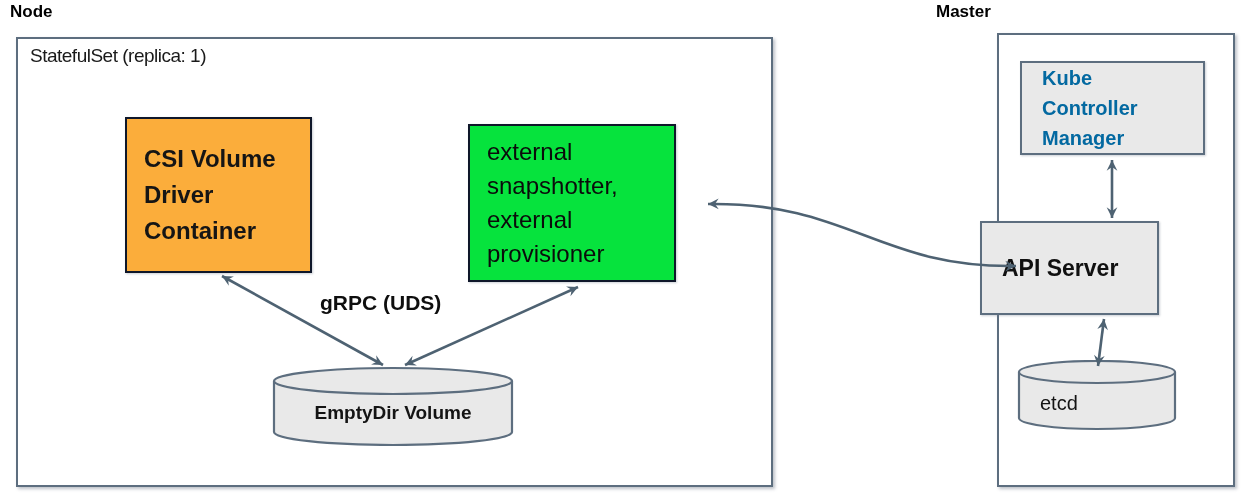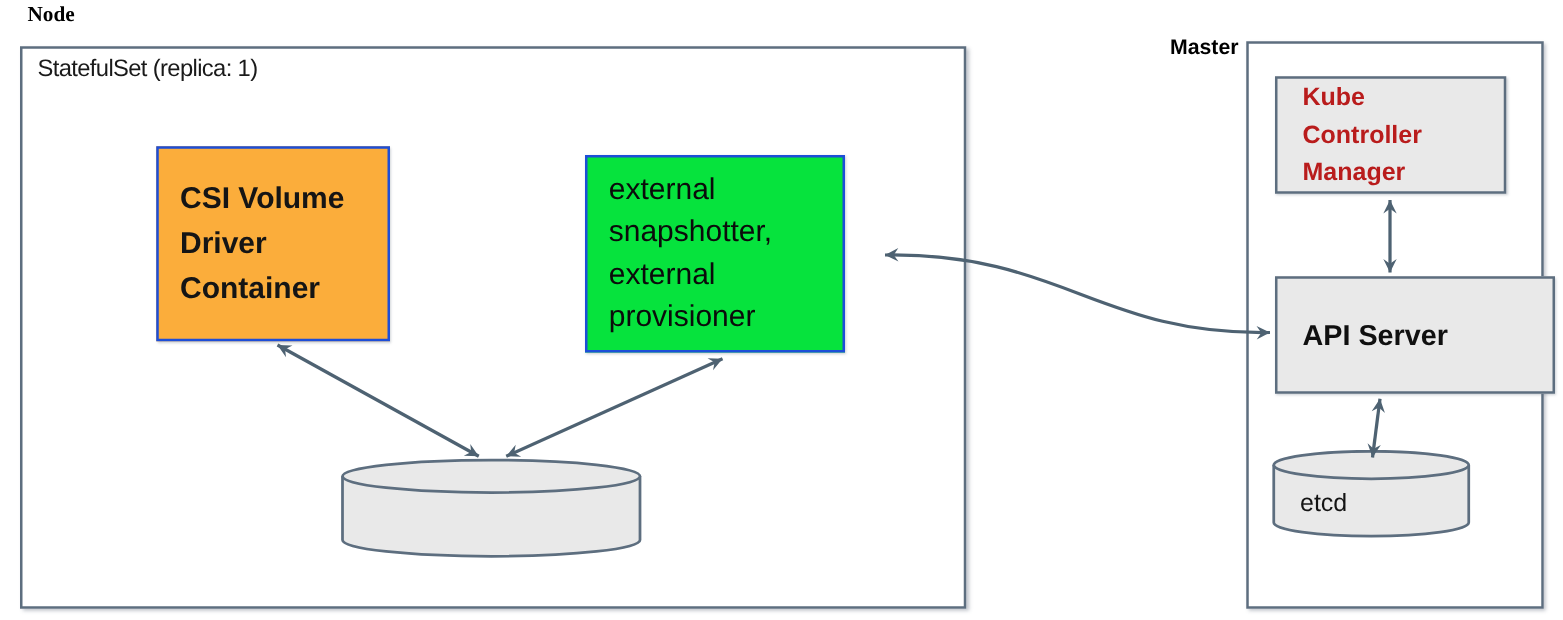--- a/index.html
+++ b/index.html
@@ -19,21 +19,21 @@
     background:#ffffff;
     border:2px solid #5d6e7f;
     box-shadow:2px 2px 3px rgba(110,120,135,0.45);
     box-sizing:border-box;
   }
   .ss-title{
     font-size:19px;color:#1a1a1a;letter-spacing:-0.5px;
   }
   .fill-box{
     box-sizing:border-box;
-    border:2px solid #1d4ed8;
+    border:2px solid #0f172a;
     display:flex;align-items:center;
     padding-left:17px;
     box-shadow:1px 1px 2px rgba(110,120,135,0.35);
   }
   .fill-box .lines{white-space:pre-line;}
   .csi{
     background:#fbad3b;
     font-size:24px;font-weight:bold;line-height:36px;color:#151515;
   }
   .sidecar{
@@ -41,72 +41,74 @@
     font-size:24px;line-height:34px;color:#0b0b0b;
   }
   .gray-box{
     box-sizing:border-box;
     background:#e9e9e9;
     border:2px solid #5d6e7f;
     display:flex;align-items:center;
     padding-left:20px;
     box-shadow:1px 1px 2px rgba(110,120,135,0.35);
   }
-  .kcm{font-size:20px;font-weight:bold;line-height:30px;color:#b91c1c;}
+  .kcm{font-size:20px;font-weight:bold;line-height:30px;color:#0369a1;}
   .api{font-size:23px;font-weight:bold;color:#101010;}
   .grpc{font-size:21px;font-weight:bold;color:#0e0e0e;}
   .emptydir-label{
     width:246px;text-align:center;
     font-size:19px;font-weight:bold;color:#141414;
   }
   .etcd-label{font-size:20px;color:#141414;}
   svg{display:block;}
   .overlay{pointer-events:none;}
 </style>
 </head>
 <body>
 
 <div id="canvas">
 
-  <div class="abs section-label" style="left:22px;top:2px;font-family:Liberation Serif, serif;">Node</div>
+  <div class="abs section-label" style="left:10px;top:2px;">Node</div>
 
   <div class="abs outer-box" style="left:16px;top:37px;width:757px;height:450px;"></div>
 
   <div class="abs ss-title" style="left:30px;top:45px;">StatefulSet (replica: 1)</div>
 
   <div class="abs fill-box csi" style="left:125px;top:117px;width:187px;height:156px;">
     <div class="lines">CSI Volume
 Driver
 Container</div>
   </div>
 
   <div class="abs fill-box sidecar" style="left:468px;top:124px;width:208px;height:158px;">
     <div class="lines">external
 snapshotter,
 external
 provisioner</div>
   </div>
 
+  <div class="abs grpc" style="left:320px;top:291px;">gRPC (UDS)</div>
 
   <svg class="abs" style="left:270px;top:364px;" width="246" height="88" viewBox="0 0 246 88">
     <path d="M4,17 L4,68 A119,13 0 0 0 242,68 L242,17" fill="#e9e9e9" stroke="#5d6e7f" stroke-width="2.2"></path>
     <ellipse cx="123" cy="17" rx="119" ry="13" fill="#e9e9e9" stroke="#5d6e7f" stroke-width="2.2"></ellipse>
   </svg>
+  <div class="abs emptydir-label" style="left:270px;top:402px;">EmptyDir Volume</div>
 
-  <div class="abs section-label" style="left:936px;top:2px;margin-top:26px;">Master</div>
+  <div class="abs section-label" style="left:936px;top:2px;">Master</div>
 
   <div class="abs outer-box" style="left:997px;top:33px;width:238px;height:454px;"></div>
 
   <div class="abs gray-box kcm" style="left:1020px;top:61px;width:185px;height:94px;">
     <div class="lines" style="white-space:pre-line;">Kube
 Controller
 Manager</div>
   </div>
 
-  <div class="abs gray-box api" style="left:1020px;top:221px;width:224px;height:94px;">
+  <div class="abs gray-box api" style="left:980px;top:221px;width:179px;height:94px;">
     <div>API Server</div>
   </div>
 
   <svg class="abs" style="left:1016px;top:360px;" width="162" height="82" viewBox="0 0 162 82">
     <path d="M3,12 L3,58 A78,11 0 0 0 159,58 L159,12" fill="#e9e9e9" stroke="#5d6e7f" stroke-width="2.2"></path>
     <ellipse cx="81" cy="12" rx="78" ry="11" fill="#e9e9e9" stroke="#5d6e7f" stroke-width="2.2"></ellipse>
   </svg>
   <div class="abs etcd-label" style="left:1040px;top:392px;">etcd</div>
 
   <svg class="abs overlay" style="left:0;top:0;" width="1250" height="496" viewBox="0 0 1250 496">

